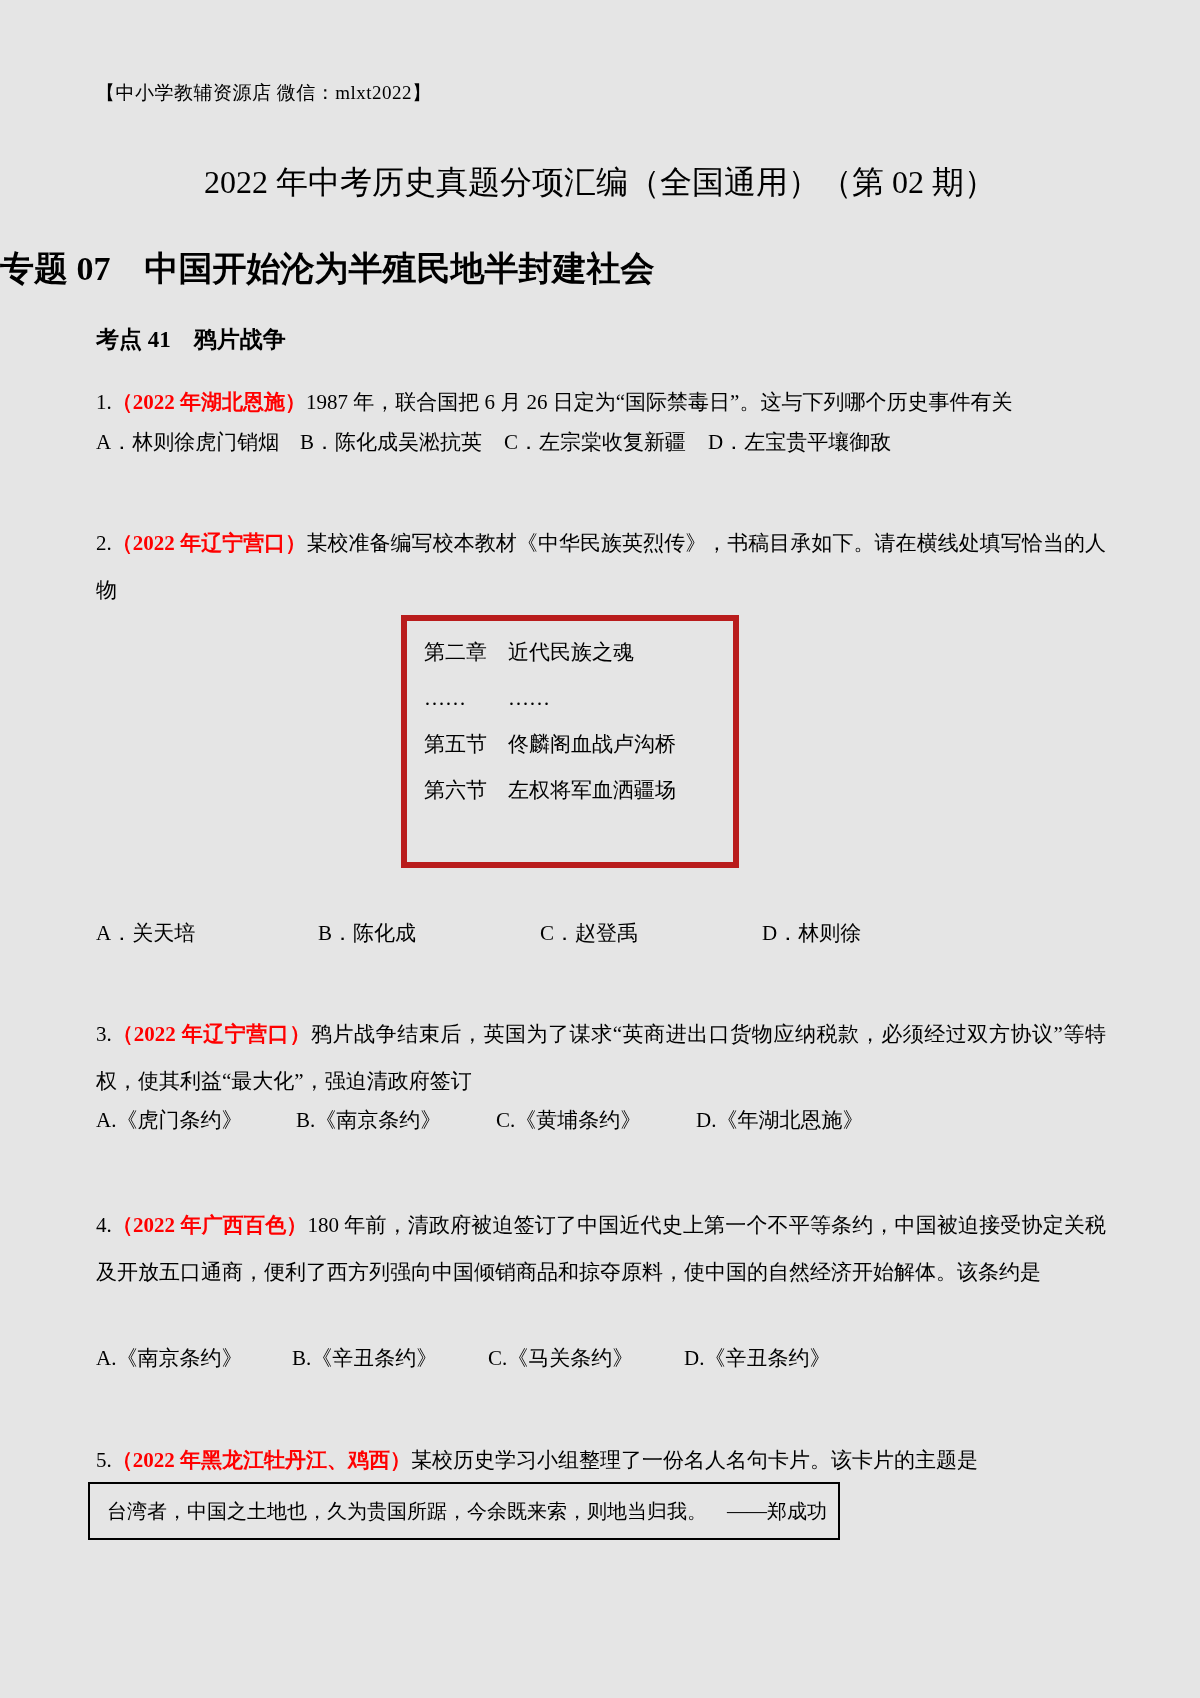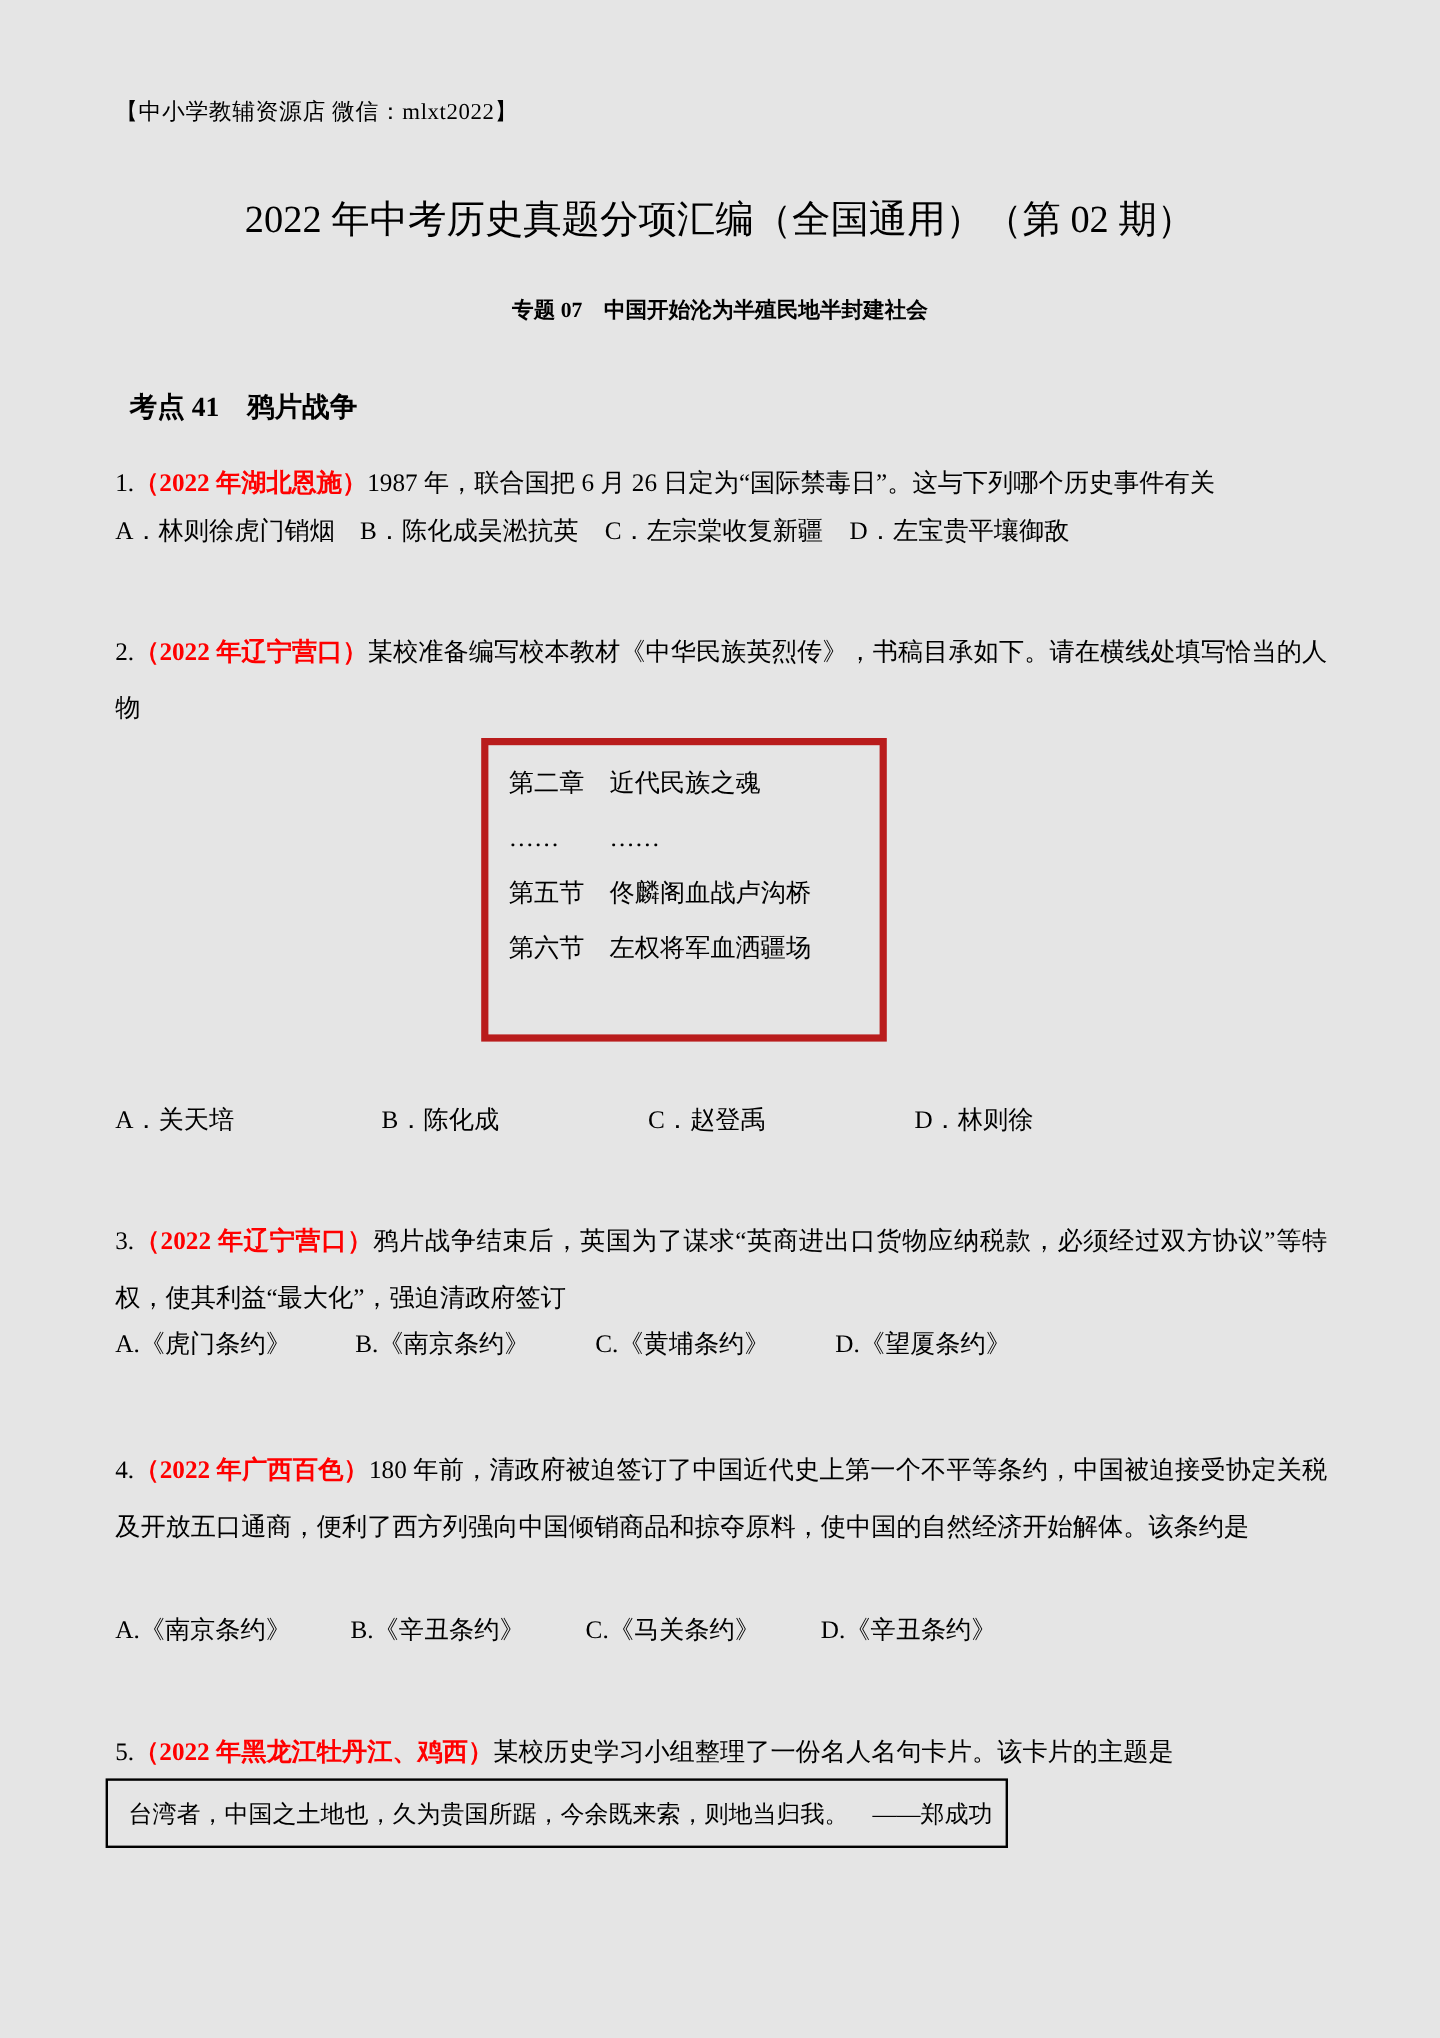--- a/index.html
+++ b/index.html
@@ -7,23 +7,23 @@
     width:1200px;height:1698px;
     font-family:"Liberation Serif","DejaVu Serif",serif;
     color:#000;
   }
   .page{position:relative;width:1200px;height:1698px;background:#e5e5e5;overflow:hidden;}
 
   .watermark{position:absolute;left:96px;top:80px;font-size:19px;letter-spacing:0.5px;}
 
   .doc-title{position:absolute;left:0;top:161px;width:100%;text-align:center;
     font-size:32px;font-weight:normal;}
-  .doc-subtitle{position:absolute;left:0;top:246px;width:100%;text-align:center;
-    font-size:18px;font-weight:bold;}
-  .section-heading{position:absolute;left:108px;top:324px;font-size:23px;font-weight:bold;}
+  .doc-subtitle{position:absolute;left:0;top:246px;width:100%;text-align:left;
+    font-size:34px;font-weight:bold;}
+  .section-heading{position:absolute;left:96px;top:324px;font-size:23px;font-weight:bold;}
 
   .para{position:absolute;left:96px;width:1010px;font-size:21px;line-height:47px;
     text-align:justify;margin:0;}
   .src{color:#ff0000;font-weight:bold;}
 
   .opts{position:absolute;left:96px;width:1010px;font-size:21px;line-height:25px;
     white-space:nowrap;margin:0;}
   .opts span{display:inline-block;}
   .opts-q1 span:not(:last-child){width:204px;}
   .opts-q2 span:not(:last-child){width:222px;}
@@ -63,21 +63,21 @@
     <div class="toc-line">第五节　佟麟阁血战卢沟桥</div>
     <div class="toc-line">第六节　左权将军血洒疆场</div>
   </div>
 
   <p class="opts opts-q2" style="top:921px;">
     <span>A．关天培</span><span>B．陈化成</span><span>C．赵登禹</span><span>D．林则徐</span>
   </p>
 
   <p class="para" style="top:1011px;"><span>3.</span><span class="src">（2022 年辽宁营口）</span><span>鸦片战争结束后，英国为了谋求“英商进出口货物应纳税款，必须经过双方协议”等特权，使其利益“最大化”，强迫清政府签订</span></p>
   <p class="opts opts-q3" style="top:1108px;">
-    <span>A.《虎门条约》</span><span>B.《南京条约》</span><span>C.《黄埔条约》</span><span>D.《望厦条约》</span>
+    <span>A.《虎门条约》</span><span>B.《南京条约》</span><span>C.《黄埔条约》</span><span>D.《年湖北恩施》</span>
   </p>
 
   <p class="para" style="top:1202px;"><span>4.</span><span class="src">（2022 年广西百色）</span><span>180 年前，清政府被迫签订了中国近代史上第一个不平等条约，中国被迫接受协定关税及开放五口通商，便利了西方列强向中国倾销商品和掠夺原料，使中国的自然经济开始解体。该条约是</span></p>
   <p class="opts opts-q4" style="top:1346px;">
     <span>A.《南京条约》</span><span>B.《辛丑条约》</span><span>C.《马关条约》</span><span>D.《辛丑条约》</span>
   </p>
 
   <p class="para" style="top:1437px;"><span>5.</span><span class="src">（2022 年黑龙江牡丹江、鸡西）</span><span>某校历史学习小组整理了一份名人名句卡片。该卡片的主题是</span></p>
 
   <div class="quote-card">

